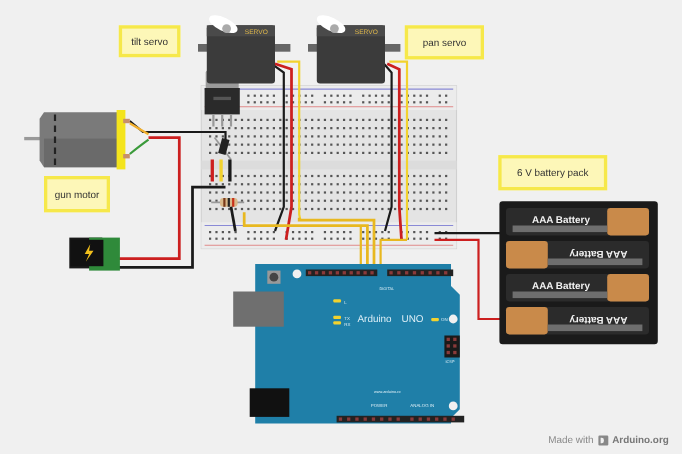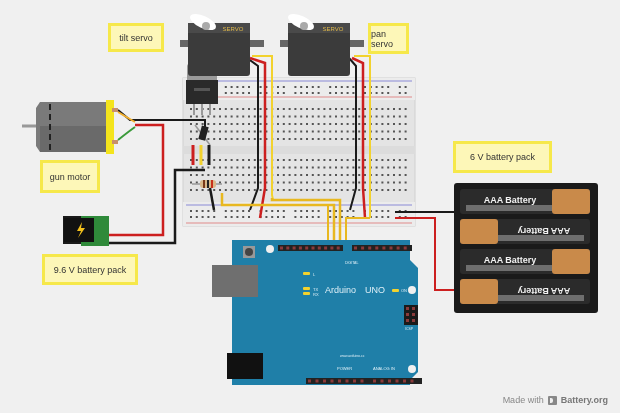--- a/index.html
+++ b/index.html
@@ -754,31 +754,28 @@
           <rect x="406" y="319" width="3" height="3" fill="#8a3a3a"></rect>
           <rect x="412" y="319" width="3" height="3" fill="#8a3a3a"></rect>
         </g>
     </g>
   </svg>
 
   
   <div class="note" style="left:108px;top:23px;width:56px;height:29px;">
     <span>tilt servo</span>
   </div>
-  <div class="note" style="left:368px;top:23px;width:41px;height:31px;">
+  <div class="note" style="left:368px;top:23px;width:72px;height:31px;">
     <span>pan servo</span>
   </div>
   <div class="note" style="left:40px;top:160px;width:60px;height:33px;">
     <span>gun motor</span>
   </div>
-  <div class="note" style="left:42px;top:254px;width:96px;height:31px;">
-    <span>9.6 V battery pack</span>
-  </div>
   <div class="note" style="left:453px;top:141px;width:99px;height:32px;">
     <span>6 V battery pack</span>
   </div>
 
   <div class="footer">
     <span>Made with</span>
     <span class="logo"></span>
-    <span class="brand">Battery.org</span>
+    <span class="brand">Arduino.org</span>
   </div>
 </div>
 
 </body></html>

